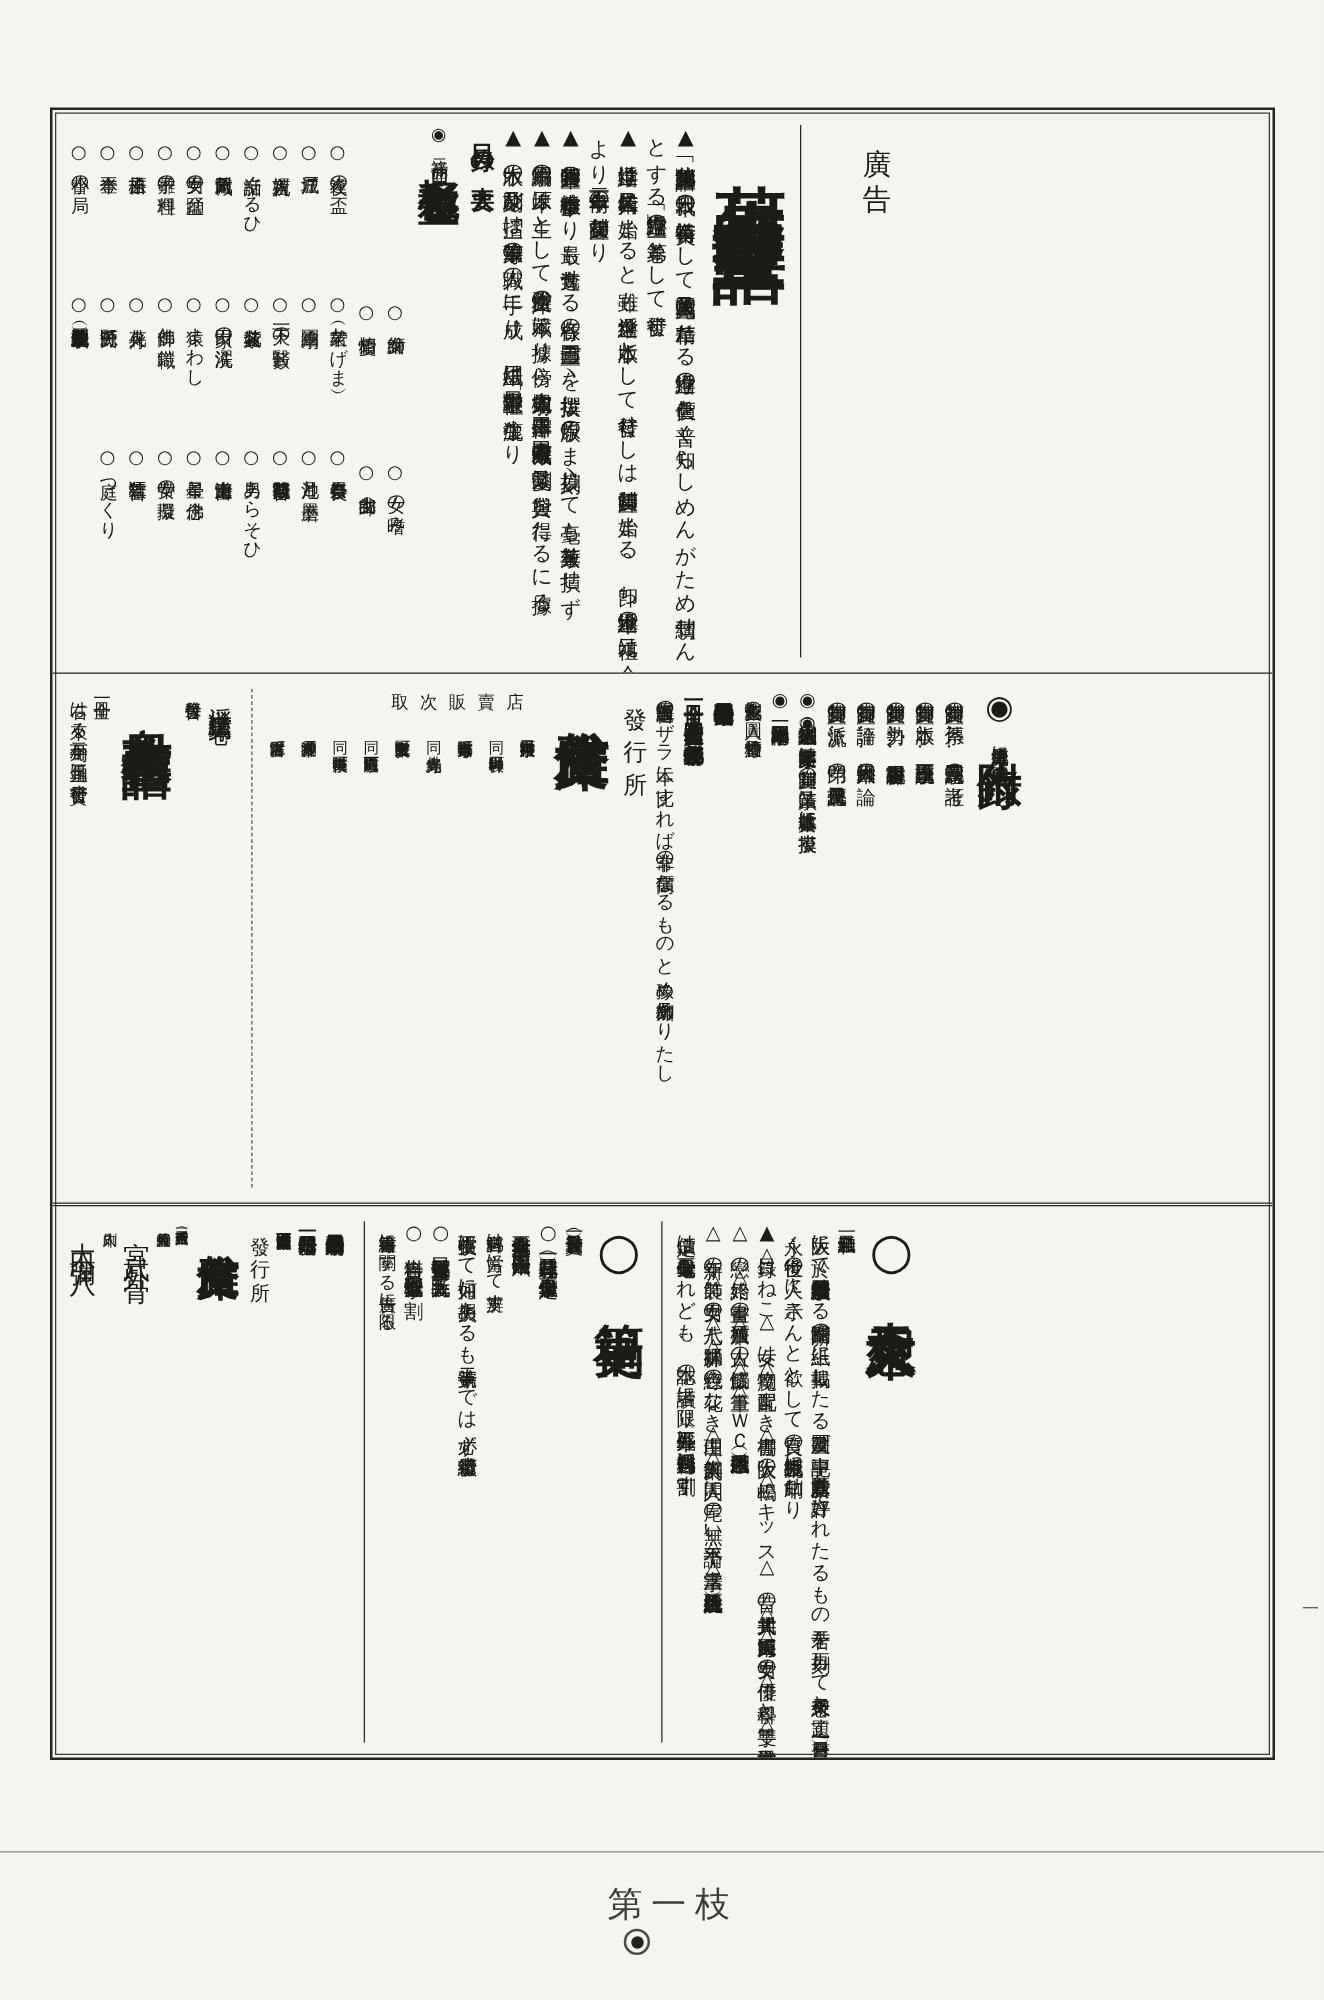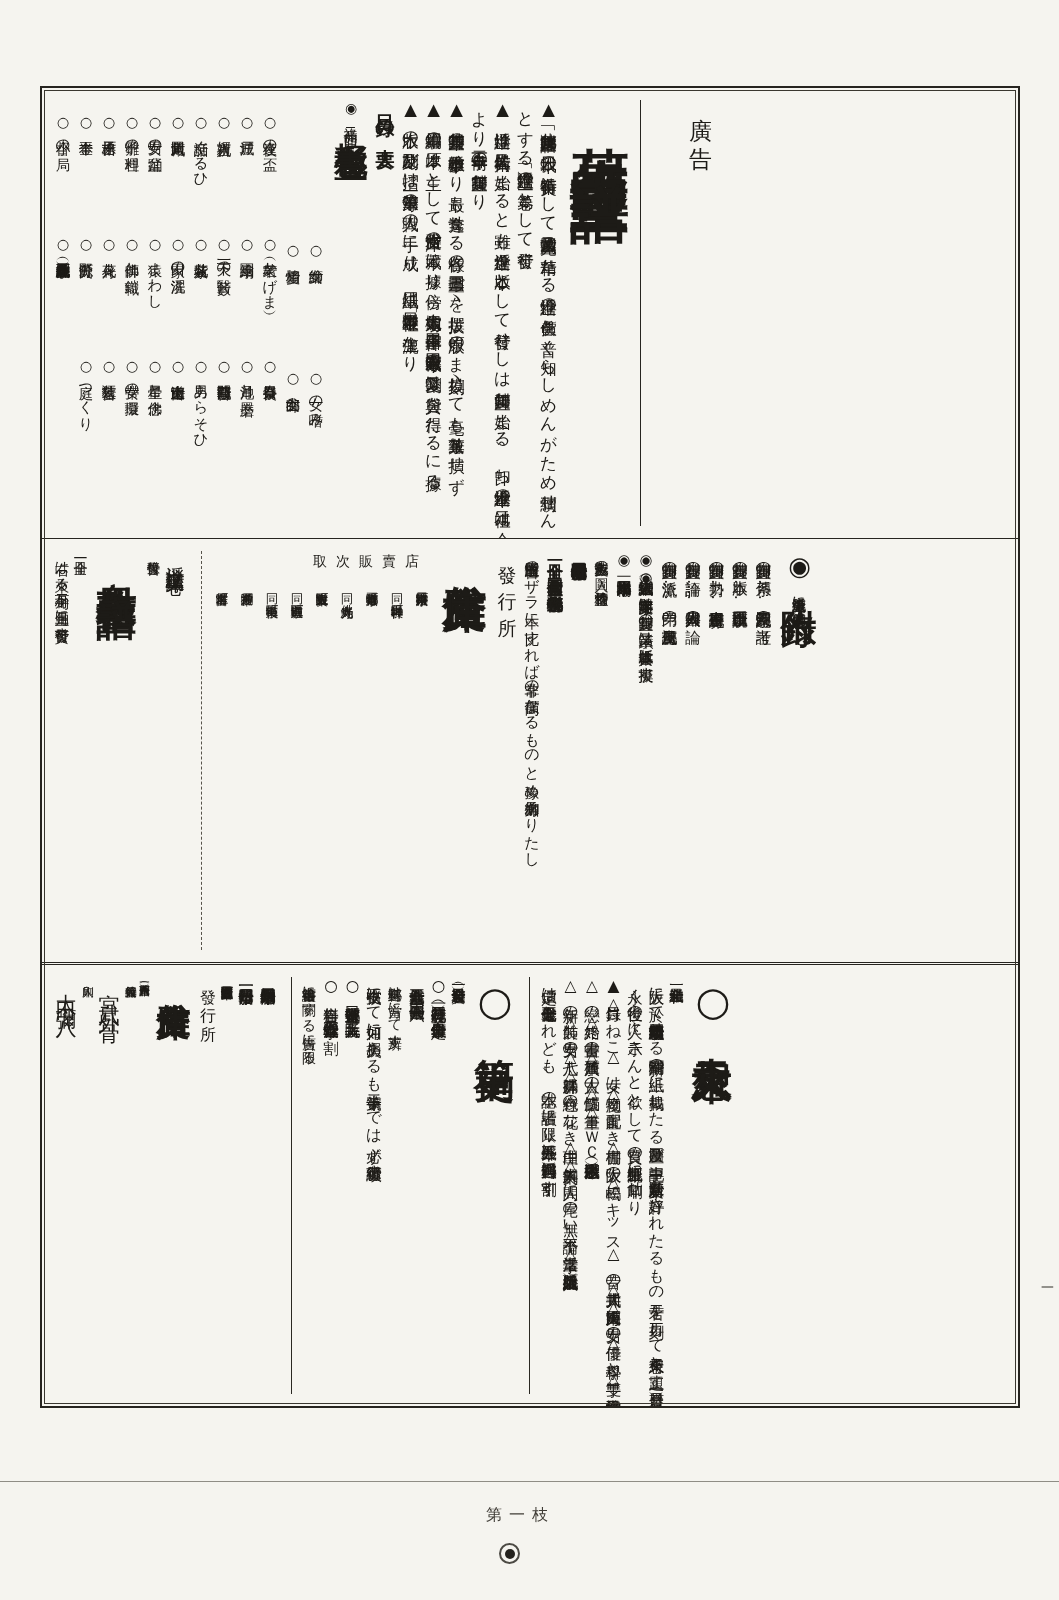--- a/index.html
+++ b/index.html
@@ -84,21 +84,21 @@
   .col-publabel { font-size:16px; letter-spacing:18px; padding-top:38px; margin:0 6px; }
   .col-pubname { font-size:34px; font-weight:700; padding-top:118px; }
   .col-phone { font-size:10.5px; line-height:13px; padding-top:212px; }
   .col-editorlabel { font-size:11.5px; padding-top:4px; margin:0 4px 0 2px; }
   .col-editorname { font-size:21px; padding-top:168px; letter-spacing:10px; }
   .col-printerlabel { font-size:11.5px; padding-top:118px; margin:0 2px; }
   .col-printername { font-size:21px; padding-top:188px; letter-spacing:8px; }
 
   
   .bottom-rule { position:absolute; left:0; top:1481px; width:1059px; border-top:1px solid #8f8d85; }
-  .footer-caption { position:absolute; left:486px; top:1505px; font-size:16px; letter-spacing:7px; color:#403d37; }
+  .footer-caption { position:absolute; left:486px; top:1505px; font-size:28px; letter-spacing:7px; color:#403d37; }
   .bullseye { position:absolute; left:499px; top:1543px; width:17px; height:17px;
               border:2px solid #4c4a44; border-radius:50%;
               display:flex; align-items:center; justify-content:center; }
   .bullseye span { width:10px; height:10px; background:#24221d; border-radius:50%; display:block; }
   .margin-mark { position:absolute; left:1038px; top:1280px; writing-mode:vertical-rl;
                  font-size:13px; color:#33312b; }
 </style>
 </head>
 <body>
 

